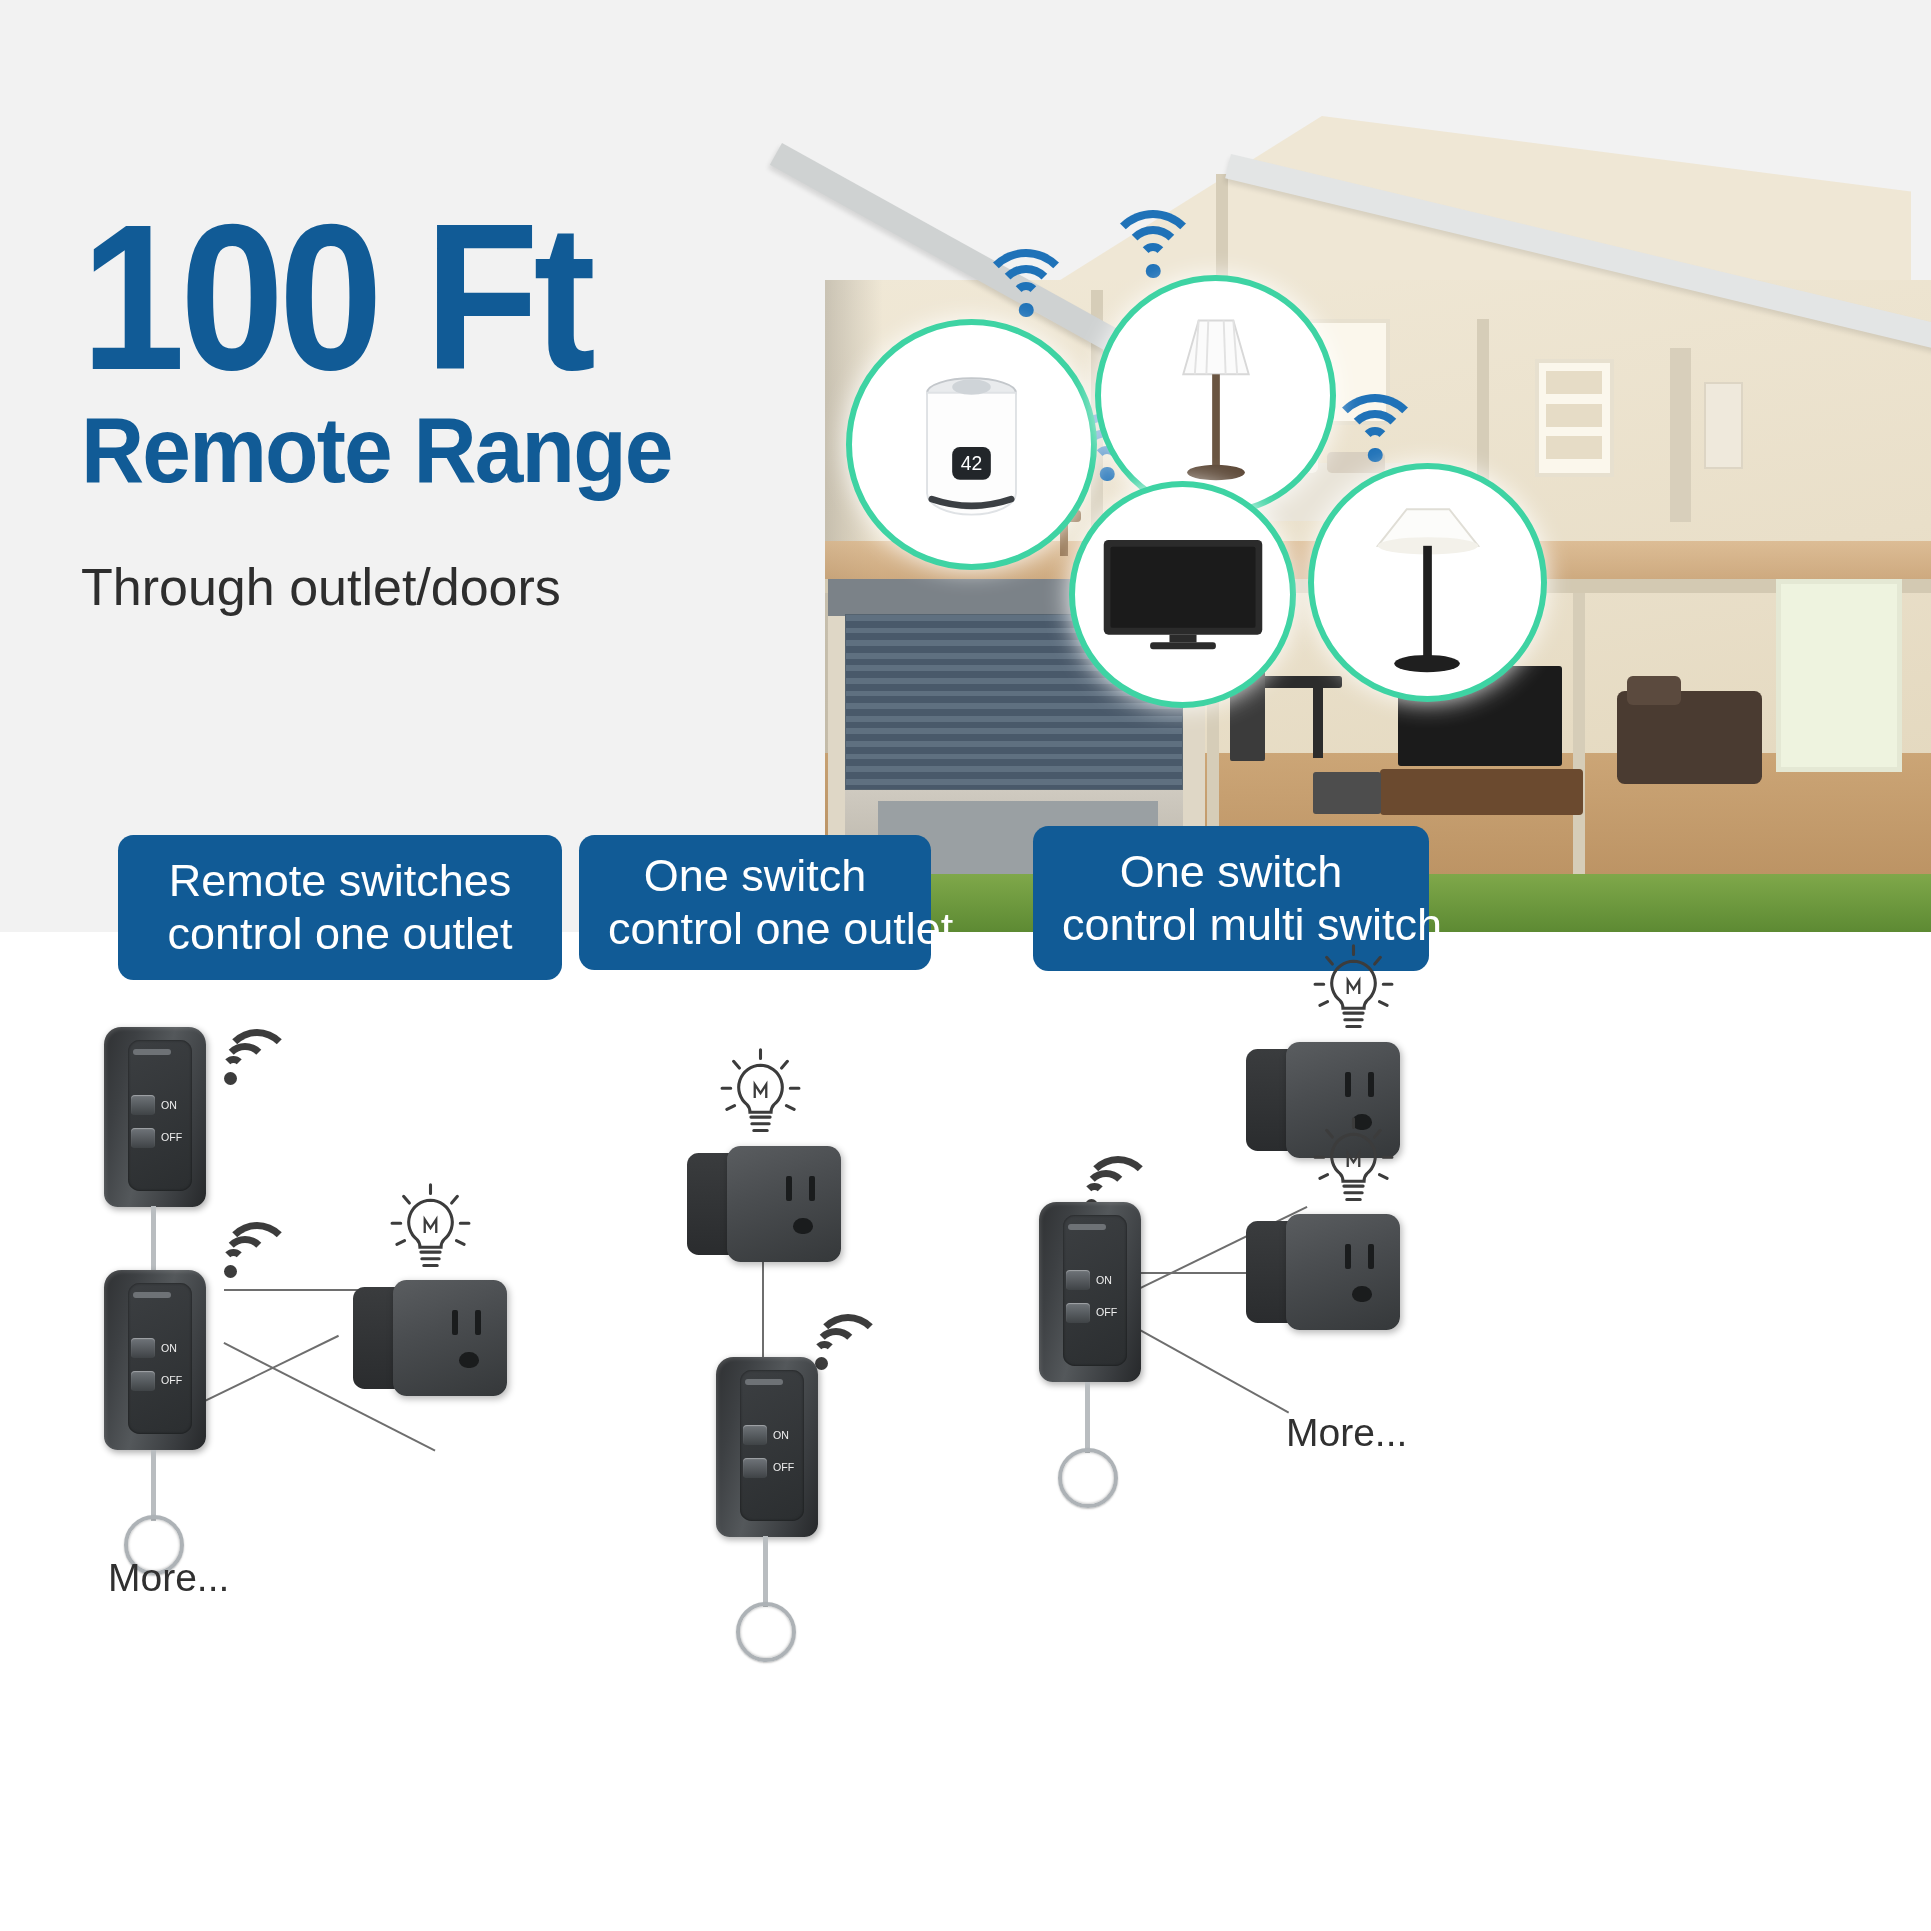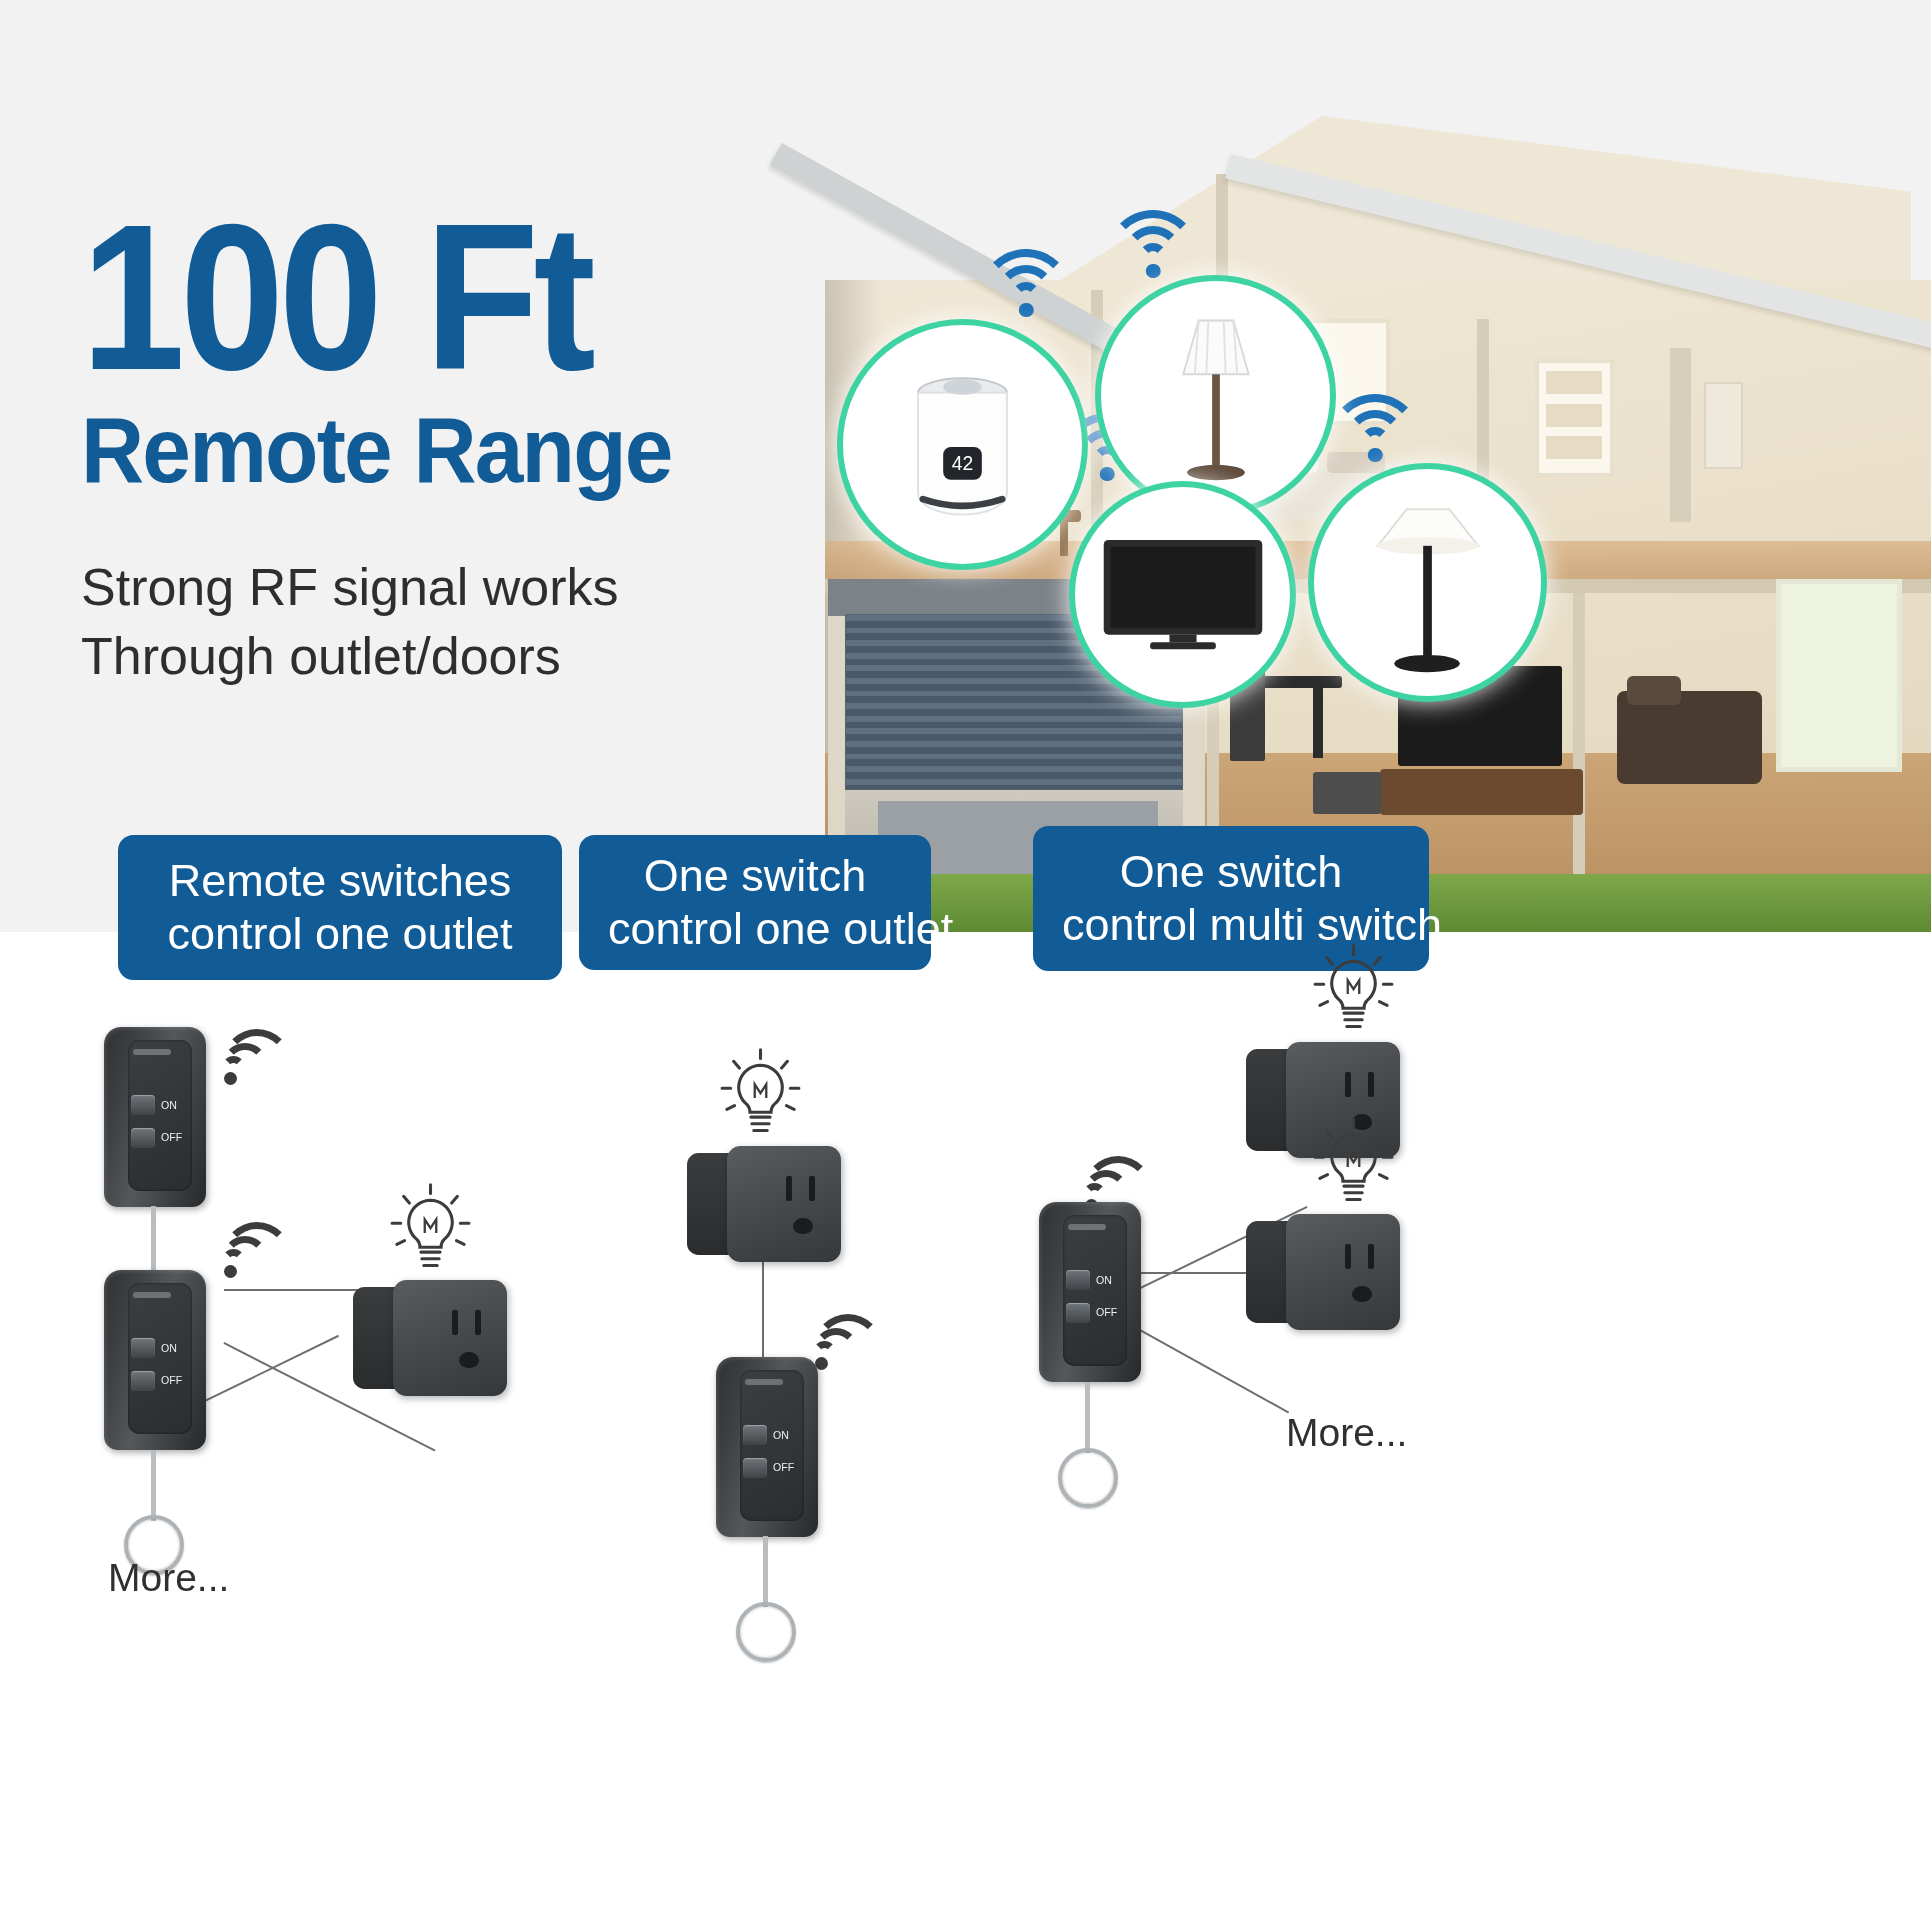--- a/index.html
+++ b/index.html
@@ -280,21 +280,21 @@
       <span style="width:29px; height:29px; top:33px;"></span>
       <i></i>
     </div>
     <div class="wifi-blue" style="left:521px; top:394px; width:106px; height:68px;">
       <span style="width:93px; height:93px; top:0;"></span>
       <span style="width:60px; height:60px; top:16.4px;"></span>
       <span style="width:29px; height:29px; top:33px;"></span>
       <i></i>
     </div>
 
-    <div class="bubble" style="left:36px; top:319px; width:251px; height:251px;">
+    <div class="bubble" style="left:45px; top:319px; width:251px; height:251px;">
       <svg width="145" height="174" viewBox="0 0 150 180">
         <ellipse cx="75" cy="36" rx="46" ry="15" fill="#e9ebed" stroke="#c3c7cb" stroke-width="2"></ellipse>
         <path d="M29 36 L29 140 a46 22 0 0 0 92 0 L121 36 Z" fill="#fdfdfd" stroke="#dfe2e5" stroke-width="2"></path>
         <ellipse cx="75" cy="30" rx="20" ry="8" fill="#cfd4d8"></ellipse>
         <rect x="55" y="92" width="40" height="34" rx="8" fill="#22262a"></rect>
         <text x="75" y="116" font-size="20" fill="#ffffff" text-anchor="middle" font-family="Liberation Sans, sans-serif">42</text>
         <path d="M34 146 q41 14 82 0" stroke="#3c4044" stroke-width="7" fill="none" stroke-linecap="round"></path>
       </svg>
     </div>
 
@@ -323,21 +323,20 @@
         <rect x="85" y="62" width="9" height="118" fill="#1f1f1f"></rect>
         <ellipse cx="89" cy="184" rx="34" ry="9" fill="#1f1f1f"></ellipse>
       </svg>
     </div>
   </div>
 
   <div id="hero-text">
     <div id="headline">100 Ft</div>
     <div id="subhead">Remote Range</div>
     <div id="body-copy">
-      <div class="body-line">Strong RF signal works</div>
       <div class="body-line">Through outlet/doors</div>
     </div>
   </div>
 </section>
 
 <section id="panels">
 
   <div class="banner" style="left:118px; top:-97px; width:444px; height:145px;">
     <div class="bl">Remote switches</div>
     <div class="bl">control one outlet</div>

